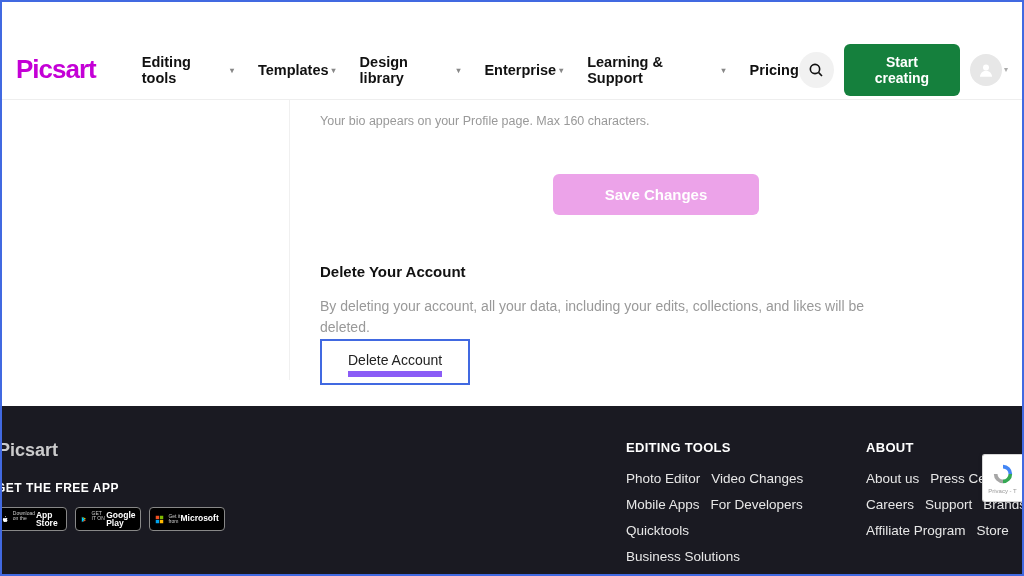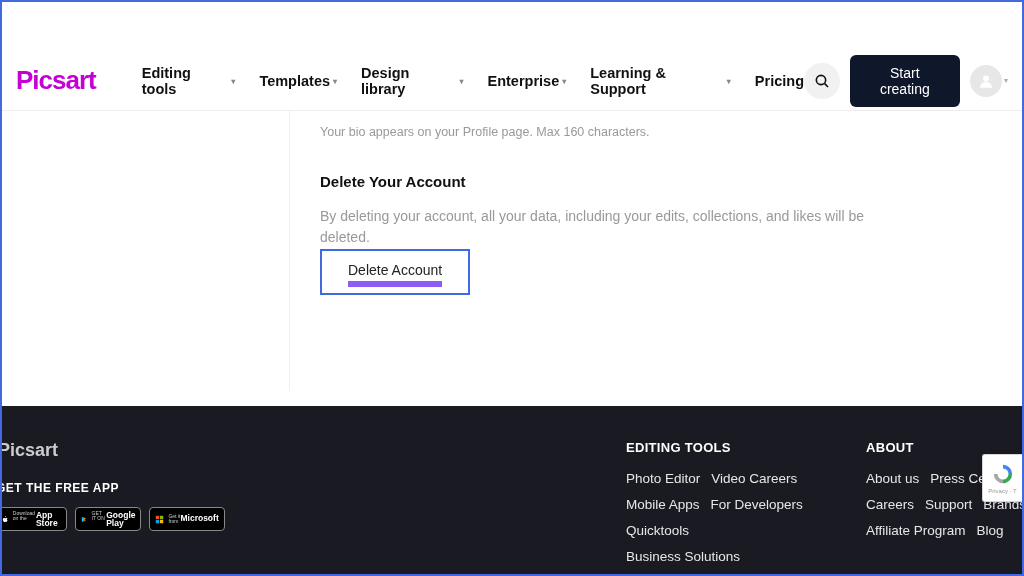--- a/index.html
+++ b/index.html
@@ -1,37 +1,37 @@
 <!DOCTYPE html>
 <html><head>
 <meta charset="utf-8">
 <style>
   * { margin: 0; padding: 0; box-sizing: border-box; }
   body { font-family: -apple-system, BlinkMacSystemFont, "Segoe UI", Arial, sans-serif; background: #fff; color: #000; }
-  .viewport { width: 1024px; height: 576px; border: 2px solid #4169e1; overflow: hidden; position: relative; background: #fff; padding-top: 55px; }
+  .viewport { width: 1024px; height: 576px; border: 2px solid #4169e1; overflow: hidden; position: relative; background: #fff; padding-top: 44px; }
   
   
   .topnav { display: flex; align-items: center; padding: 6px 14px 12px 14px; background: #fff; border-bottom: 1px solid #eee; height: 54px; }
   .logo { font-family: Arial, sans-serif; font-size: 26px; font-weight: 800; color: #c400d6; margin-right: 46px; letter-spacing: -1px; }
   .nav-items { display: flex; gap: 24px; align-items: center; }
   .nav-item { font-size: 14.5px; font-weight: 600; color: #111; cursor: pointer; display: flex; align-items: center; gap: 3px; }
   .nav-item .chev { font-size: 8px; color: #888; margin-top: 1px; }
   .nav-right { margin-left: auto; display: flex; align-items: center; gap: 10px; }
   .search-btn { width: 36px; height: 36px; border-radius: 50%; background: #f1f1f1; display: flex; align-items: center; justify-content: center; cursor: pointer; }
-  .start-btn { background: #0f172a; color: #fff; font-size: 14px; font-weight: 400; border: none; border-radius: 6px; padding: 10px 14px; cursor: pointer; }
+  .start-btn { background: #15803d; color: #fff; font-size: 14px; font-weight: 700; border: none; border-radius: 6px; padding: 10px 14px; cursor: pointer; }
   .avatar-wrap { display: flex; align-items: center; gap: 2px; }
   .avatar { width: 32px; height: 32px; border-radius: 50%; background: #e7e7e7; display: flex; align-items: center; justify-content: center; }
   .avatar svg { width: 18px; height: 18px; }
   .avatar-wrap .chev { font-size: 8px; color: #aaa; }
 
   
   .main { display: flex; }
   .sidebar-spacer { width: 288px; border-right: 1px solid #f0f0f0; height: 280px; }
   .content { flex: 1; padding: 14px 30px 30px 30px; }
-  .bio-hint { font-size: 12.5px; color: #999; margin-bottom: 34px; }
+  .bio-hint { font-size: 12.5px; color: #999; margin-bottom: 46px; }
   .save-row { display: flex; justify-content: center; margin-bottom: 48px; }
   .save-btn { background: #eb9fe8; color: #fff; border: none; border-radius: 6px; font-size: 15px; font-weight: 600; padding: 12px 52px; opacity: 0.95; cursor: default; }
   .delete-section .del-title { font-size: 15px; font-weight: 700; color: #111; margin-bottom: 16px; }
   .delete-section .del-desc { font-size: 14px; color: #999; line-height: 1.5; max-width: 560px; margin-bottom: 1px; }
   .del-btn-wrap { display: inline-block; border: 2px solid #4169e1; padding: 10px 26px 14px 26px; }
   .del-btn { font-size: 14px; font-weight: 500; color: #222; border-bottom: 6px solid #8b5cf6; padding-bottom: 3px; cursor: pointer; }
 
   
   .footer { background: #1a1a22; color: #fff; padding: 34px 0 10px 0; width: 100%; position: absolute; bottom: 0; left: 0; }
   .footer-inner { display: flex; gap: 60px; padding: 0 0 0 0; margin-left: -6px; }
@@ -104,20 +104,23 @@
         </div>
         <span class="chev">▾</span>
       </div>
     </div>
   </div>
 
   <div class="main">
     <div class="sidebar-spacer"></div>
     <div class="content">
       <div class="bio-hint">Your bio appears on your Profile page. Max 160 characters.</div>
+      <div class="save-row">
+        <button class="save-btn">Save Changes</button>
+      </div>
       <div class="delete-section">
         <div class="del-title">Delete Your Account</div>
         <div class="del-desc">By deleting your account, all your data, including your edits, collections, and likes will be deleted.</div>
         <div class="del-btn-wrap">
           <span class="del-btn">Delete Account</span>
         </div>
       </div>
     </div>
   </div>
 
@@ -159,38 +162,38 @@
                 <span class="l2">Microsoft</span>
               </div>
           </div>
         </div>
       </div>
 
       <div class="footer-col col-editing">
         <div class="footer-head2">EDITING TOOLS</div>
         <div class="footer-links">
           <a>Photo Editor</a>
-          <a>Video Careers</a>
+          <a>Video Changes</a>
           <a>Mobile Apps</a>
           <a>For Developers</a>
           <a>Quicktools</a>
           <a>Business Solutions</a>
         </div>
       </div>
 
       <div class="footer-col col-about">
         <div class="footer-head2">ABOUT</div>
         <div class="footer-links">
           <a>About us</a>
           <a>Press Center</a>
           <a>Careers</a>
           <a>Support</a>
           <a>Brands</a>
           <a>Affiliate Program</a>
-          <a>Blog</a>
+          <a>Store</a>
         </div>
       </div>
 
     </div>
   </div>
 
   <div class="recaptcha">
     <svg viewBox="0 0 24 24">
         <path fill="#4285f4" d="M12 2a10 10 0 0110 10h-4a6 6 0 00-6-6V2z"></path>
         <path fill="#34a853" d="M22 12a10 10 0 01-10 10v-4a6 6 0 006-6h4z"></path>

